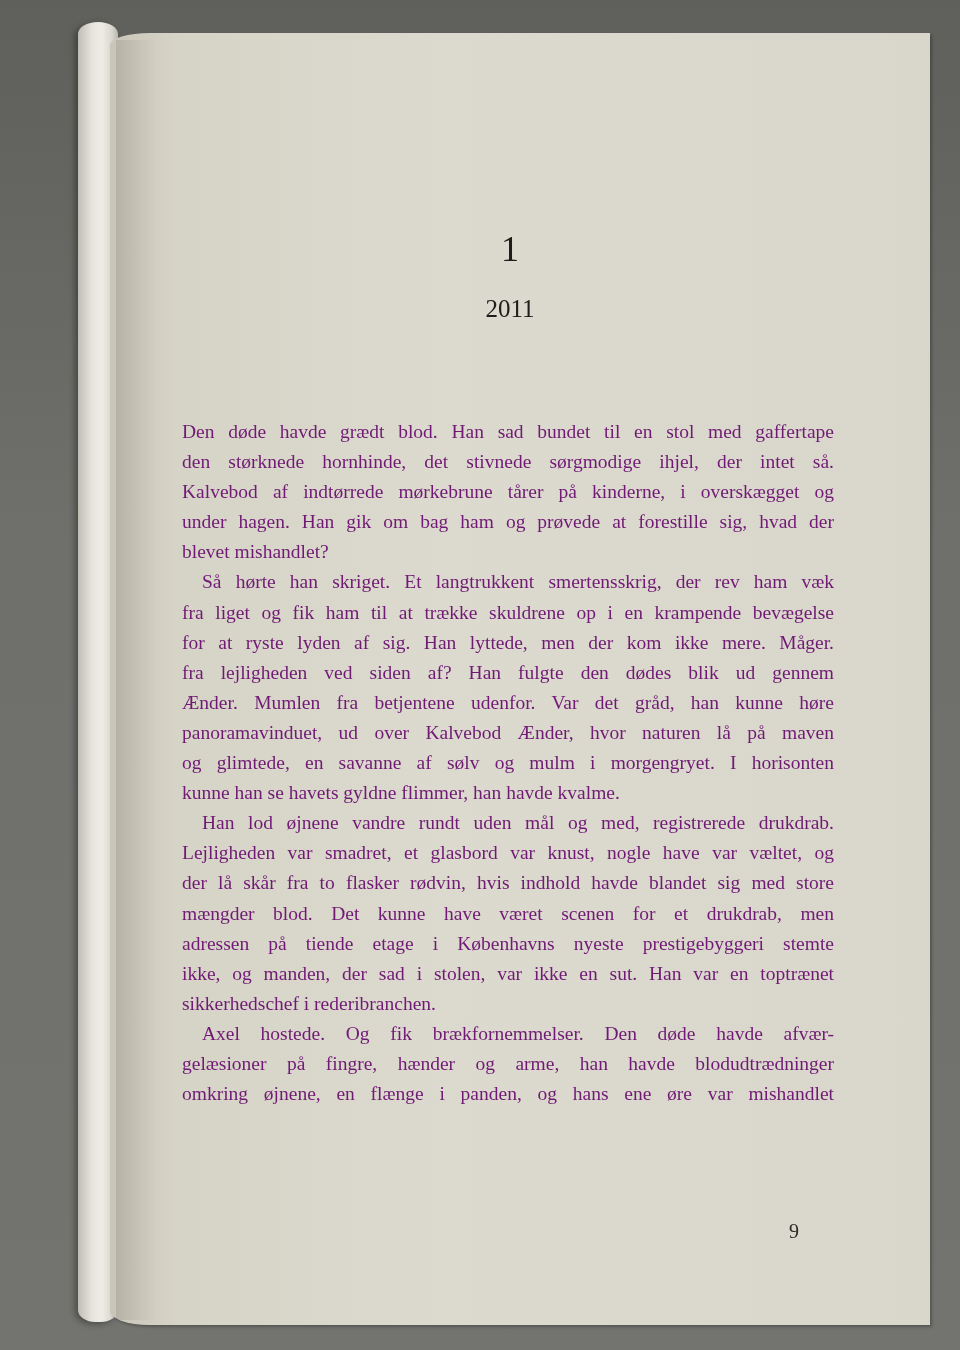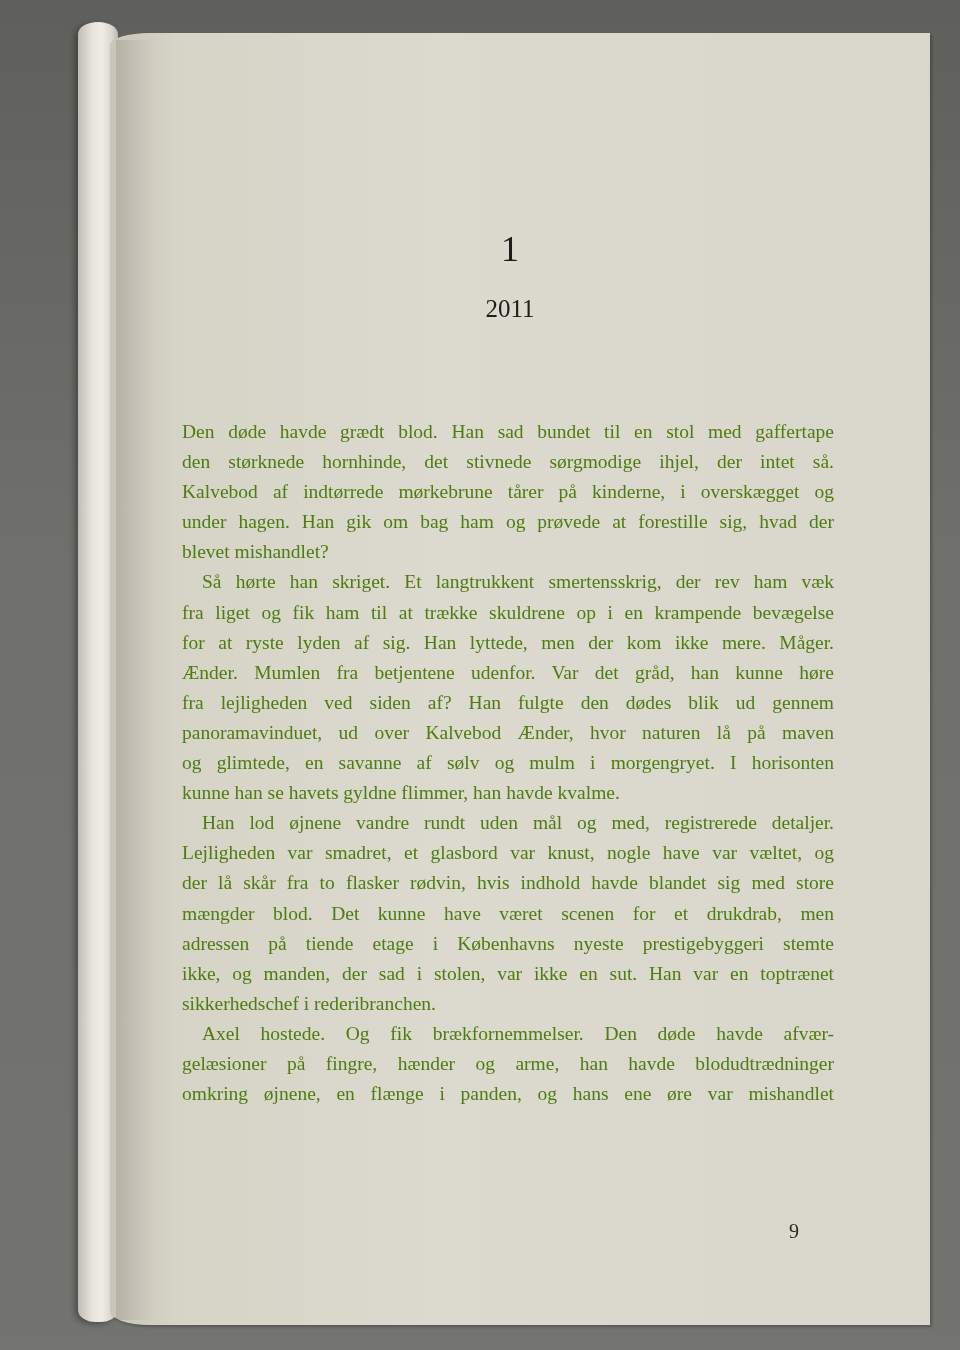--- a/index.html
+++ b/index.html
@@ -64,21 +64,21 @@
       top: 295px;
       text-align: center;
       font-size: 25px;
       color: #1e1d1a;
     }
     .body-text {
       position: absolute;
       left: 182px;
       top: 417px;
       width: 652px;
-      color: #4d7c0f;
+      color: #701a75;
       font-size: 19.5px;
       line-height: 30.1px;
     }
     .line {
       display: block;
       white-space: nowrap;
       text-align: justify;
       text-align-last: justify;
       height: 30.1px;
     }
@@ -108,26 +108,26 @@
 
 <div class="body-text" id="body-text">
     <span class="line">Den døde havde grædt blod. Han sad bundet til en stol med gaffertape</span>
     <span class="line">den størknede hornhinde, det stivnede sørgmodige ihjel, der intet så.</span>
     <span class="line">Kalvebod af indtørrede mørkebrune tårer på kinderne, i overskægget og</span>
     <span class="line">under hagen. Han gik om bag ham og prøvede at forestille sig, hvad der</span>
     <span class="line last">blevet mishandlet?</span>
     <span class="line indent">Så hørte han skriget. Et langtrukkent smertensskrig, der rev ham væk</span>
     <span class="line">fra liget og fik ham til at trække skuldrene op i en krampende bevægelse</span>
     <span class="line">for at ryste lyden af sig. Han lyttede, men der kom ikke mere. Måger.</span>
+    <span class="line">fra lejligheden ved siden af? Han fulgte den dødes blik ud gennem</span>
     <span class="line">Ænder. Mumlen fra betjentene udenfor. Var det gråd, han kunne høre</span>
-    <span class="line">fra lejligheden ved siden af? Han fulgte den dødes blik ud gennem</span>
     <span class="line">panoramavinduet, ud over Kalvebod Ænder, hvor naturen lå på maven</span>
     <span class="line">og glimtede, en savanne af sølv og mulm i morgengryet. I horisonten</span>
     <span class="line last">kunne han se havets gyldne flimmer, han havde kvalme.</span>
-    <span class="line indent">Han lod øjnene vandre rundt uden mål og med, registrerede detaljer.</span>
+    <span class="line indent">Han lod øjnene vandre rundt uden mål og med, registrerede drukdrab.</span>
     <span class="line">Lejligheden var smadret, et glasbord var knust, nogle have var væltet, og</span>
     <span class="line">der lå skår fra to flasker rødvin, hvis indhold havde blandet sig med store</span>
     <span class="line">mængder blod. Det kunne have været scenen for et drukdrab, men</span>
     <span class="line">adressen på tiende etage i Københavns nyeste prestigebyggeri stemte</span>
     <span class="line">ikke, og manden, der sad i stolen, var ikke en sut. Han var en toptrænet</span>
     <span class="line last">sikkerhedschef i rederibranchen.</span>
     <span class="line indent">Axel hostede. Og fik brækfornemmelser. Den døde havde afvær-</span>
     <span class="line">gelæsioner på fingre, hænder og arme, han havde blodudtrædninger</span>
     <span class="line">omkring øjnene, en flænge i panden, og hans ene øre var mishandlet</span>
   </div>

